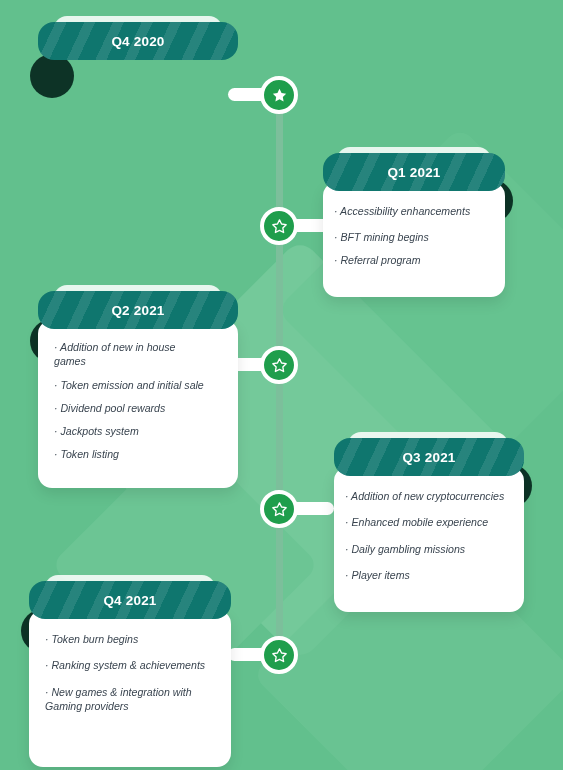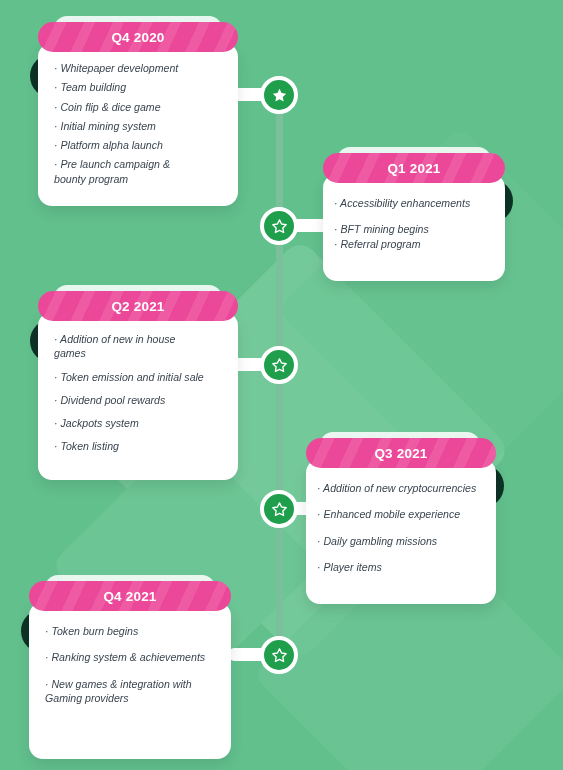--- a/index.html
+++ b/index.html
@@ -41,22 +41,22 @@
   .arm.to-right{border-radius:0 7px 7px 0;}
 
   
   .card{position:absolute;z-index:25;}
   .dark-dot{
     position:absolute;width:44px;height:44px;border-radius:50%;
     background:#0d3326;z-index:1;
   }
   .card-head{
     position:relative;z-index:3;
-    height:30px;border-radius:16px;
-    background:#ec4899;
+    height:38px;border-radius:16px;
+    background:#0f766e;
     display:flex;align-items:center;justify-content:center;
     overflow:hidden;
   }
   .card-head .stripes{
     position:absolute;inset:0;
     background:repeating-linear-gradient(
       115deg,
       rgba(255,255,255,0) 0px,
       rgba(255,255,255,0) 16px,
       rgba(255,255,255,0.10) 16px,
@@ -104,47 +104,38 @@
   <div class="spine"></div>
 
   <div class="arm to-left" style="left:228px;top:88px;width:46px;"></div>
   <div class="card left" style="left:38px;top:22px;width:200px;">
     <div class="dark-dot" style="left:-8px;top:32px;"></div>
     <div class="card-top-ghost" style="left:16px;top:-6px;width:168px;height:26px;"></div>
     <div class="card-head">
       <div class="stripes"></div>
       <span class="title">Q4 2020</span>
     </div>
-    <div class="card-body">
-      <div class="item">· Whitepaper development</div>
-      <div class="item">· Team building</div>
-      <div class="item">· Coin flip &amp; dice game</div>
-      <div class="item">· Initial mining system</div>
-      <div class="item">· Platform alpha launch</div>
-      <div class="item">· Pre launch campaign &amp;
-bounty program</div>
-    </div>
   </div>
   <div class="node" style="left:260px;top:76px;">
     <svg viewBox="0 0 24 24">
       <path d="M12 2.6l2.9 5.9 6.5.95-4.7 4.6 1.1 6.45L12 17.45 6.2 20.5l1.1-6.45-4.7-4.6 6.5-.95z" fill="#ffffff"></path>
     </svg>
   </div>
 
   <div class="arm to-right" style="left:288px;top:219px;width:46px;"></div>
   <div class="card right" style="left:323px;top:153px;width:182px;">
     <div class="dark-dot" style="right:-8px;top:26px;"></div>
     <div class="card-top-ghost" style="left:14px;top:-6px;width:154px;height:26px;"></div>
     <div class="card-head">
       <div class="stripes"></div>
       <span class="title">Q1 2021</span>
     </div>
     <div class="card-body" style="padding-top:22px;padding-bottom:30px;">
       <div class="item" style="margin-bottom:12px;">· Accessibility enhancements</div>
-      <div class="item" style="margin-bottom:0;">· BFT mining begins</div>
+      <div class="item" style="margin-bottom:8px;">· BFT mining begins</div>
       <div class="item">· Referral program</div>
     </div>
   </div>
   <div class="node" style="left:260px;top:207px;">
     <svg viewBox="0 0 24 24">
       <path d="M12 2.6l2.9 5.9 6.5.95-4.7 4.6 1.1 6.45L12 17.45 6.2 20.5l1.1-6.45-4.7-4.6 6.5-.95z" fill="none" stroke="#ffffff" stroke-width="1.9" stroke-linejoin="round"></path>
     </svg>
   </div>
 
   <div class="arm to-left" style="left:228px;top:358px;width:46px;"></div>
@@ -164,21 +155,21 @@
       <div class="item">· Token listing</div>
     </div>
   </div>
   <div class="node" style="left:260px;top:346px;">
     <svg viewBox="0 0 24 24">
       <path d="M12 2.6l2.9 5.9 6.5.95-4.7 4.6 1.1 6.45L12 17.45 6.2 20.5l1.1-6.45-4.7-4.6 6.5-.95z" fill="none" stroke="#ffffff" stroke-width="1.9" stroke-linejoin="round"></path>
     </svg>
   </div>
 
   <div class="arm to-right" style="left:288px;top:502px;width:46px;"></div>
-  <div class="card right" style="left:306px;top:438px;width:190px;border-radius:25px;">
+  <div class="card right" style="left:334px;top:438px;width:190px;border-radius:25px;">
     <div class="dark-dot" style="right:-8px;top:26px;"></div>
     <div class="card-top-ghost" style="left:14px;top:-6px;width:160px;height:26px;"></div>
     <div class="card-head">
       <div class="stripes"></div>
       <span class="title">Q3 2021</span>
     </div>
     <div class="card-body" style="padding-top:22px;padding-bottom:30px;">
       <div class="item" style="margin-bottom:12px;">· Addition of new cryptocurrencies</div>
       <div class="item" style="margin-bottom:12px;">· Enhanced mobile experience</div>
       <div class="item" style="margin-bottom:12px;font-style:italic;">· Daily gambling missions</div>

